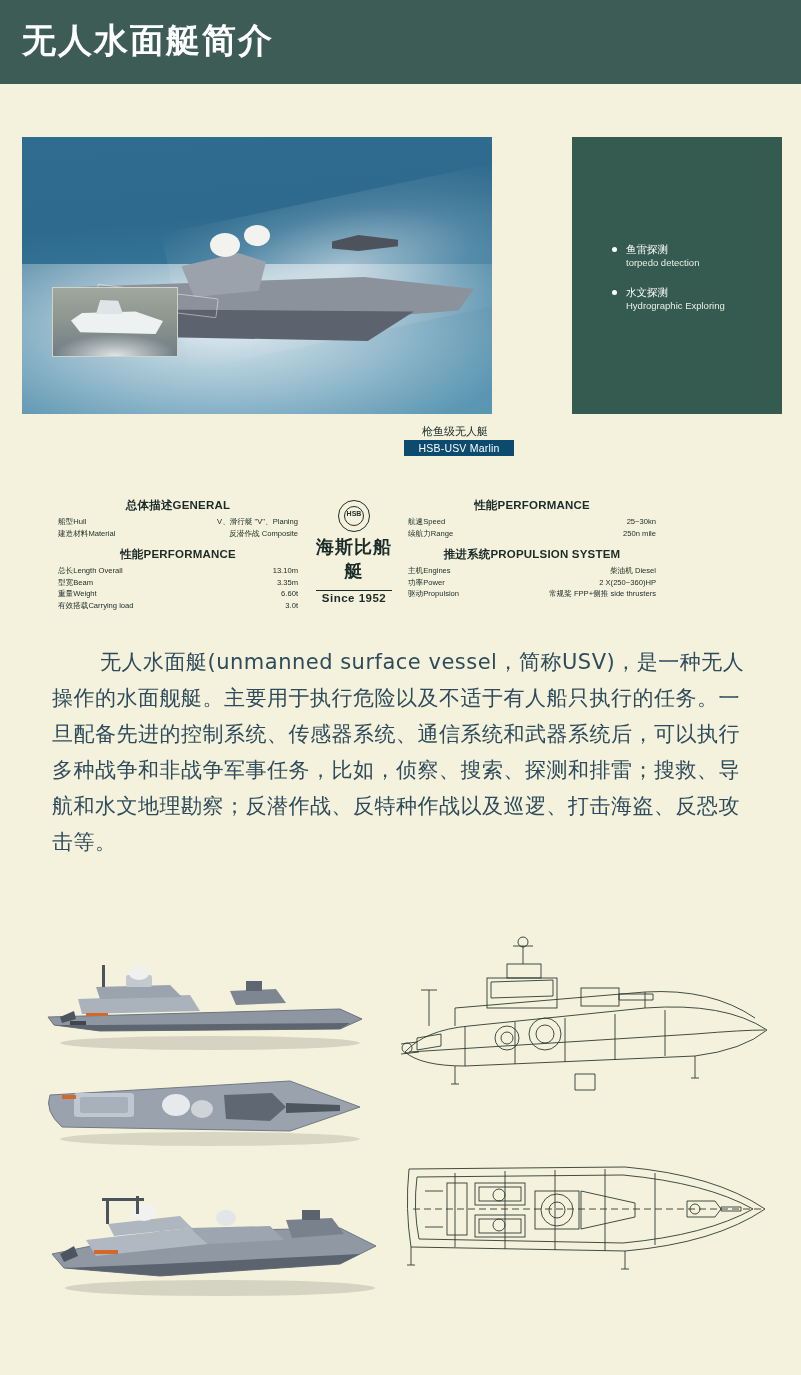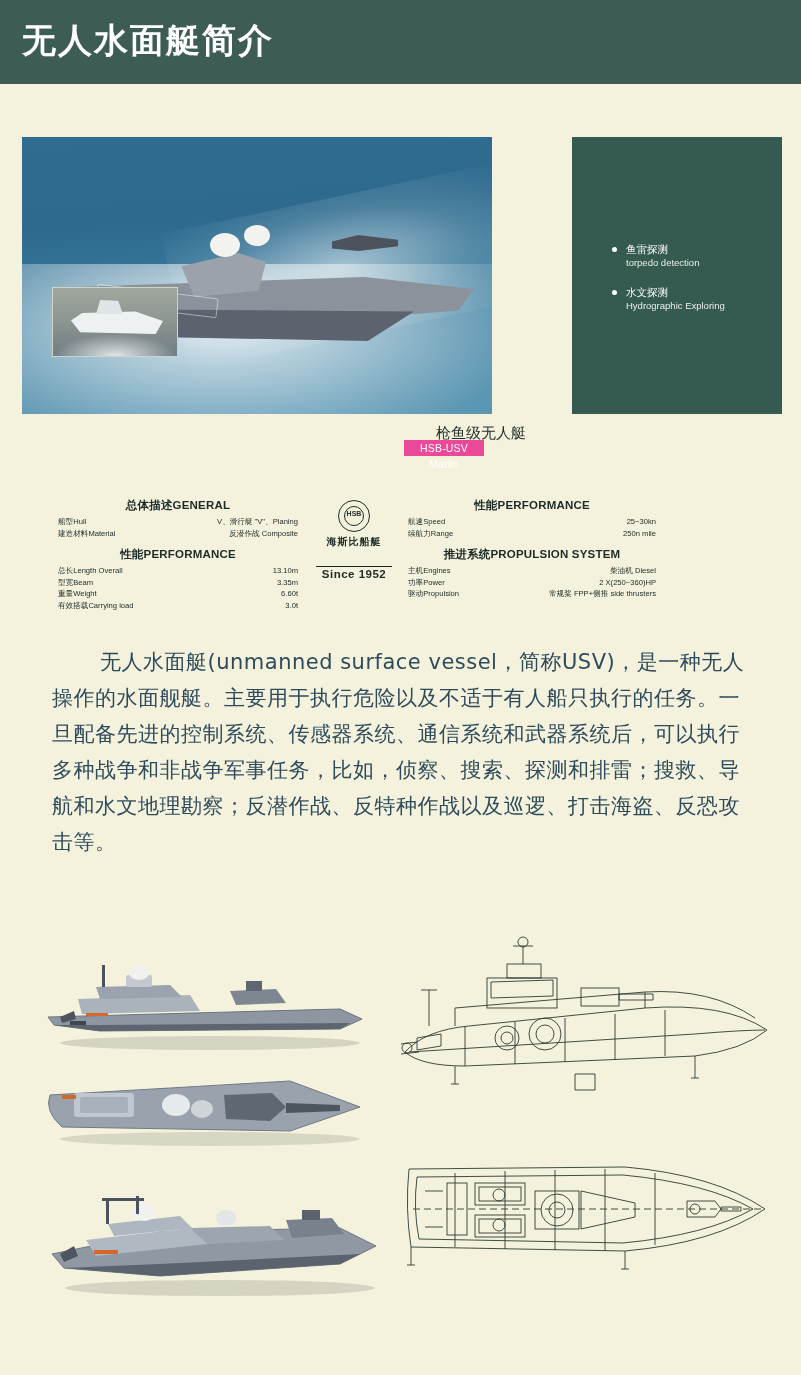--- a/index.html
+++ b/index.html
@@ -179,31 +179,31 @@
     display: block;
     margin-left: 14px;
     font-size: 9.5px;
     color: #e8efe6;
     line-height: 13px;
   }
 
   
   .caption-cn {
     position: absolute;
-    left: 406px; top: 424px;
+    left: 395px; top: 424px;
     width: 120px;
-    text-align: right;
-    font-size: 15px;
+    text-align: center;
+    font-size: 11px;
     color: #1c2b28;
   }
   .caption-badge {
     position: absolute;
     left: 404px; top: 440px;
-    width: 80px; height: 16px;
-    background: #ec4899;
+    width: 110px; height: 16px;
+    background: #0c4a6e;
     color: #ffffff;
     font-size: 10.5px;
     line-height: 16px;
     text-align: center;
     letter-spacing: .2px;
   }
 
   
   .spec-left {
     position: absolute;
@@ -259,27 +259,27 @@
   .logo-ring-txt {
     position: absolute;
     left: 0; top: 9px;
     width: 30px;
     font-size: 7px;
     color: #20302c;
     font-weight: bold;
   }
   .logo-cn {
     margin-top: 3px;
-    font-size: 10px;
+    font-size: 18px;
     font-weight: bold;
     color: #1b2b28;
     letter-spacing: 1px;
   }
   .logo-since {
-    margin-top: 17px;
+    margin-top: 7px;
     font-size: 11.5px;
     font-weight: bold;
     color: #1b2b28;
     border-top: 1.5px solid #1b2b28;
     padding-top: 1px;
     letter-spacing: .5px;
   }
 
   
   .body-para {

